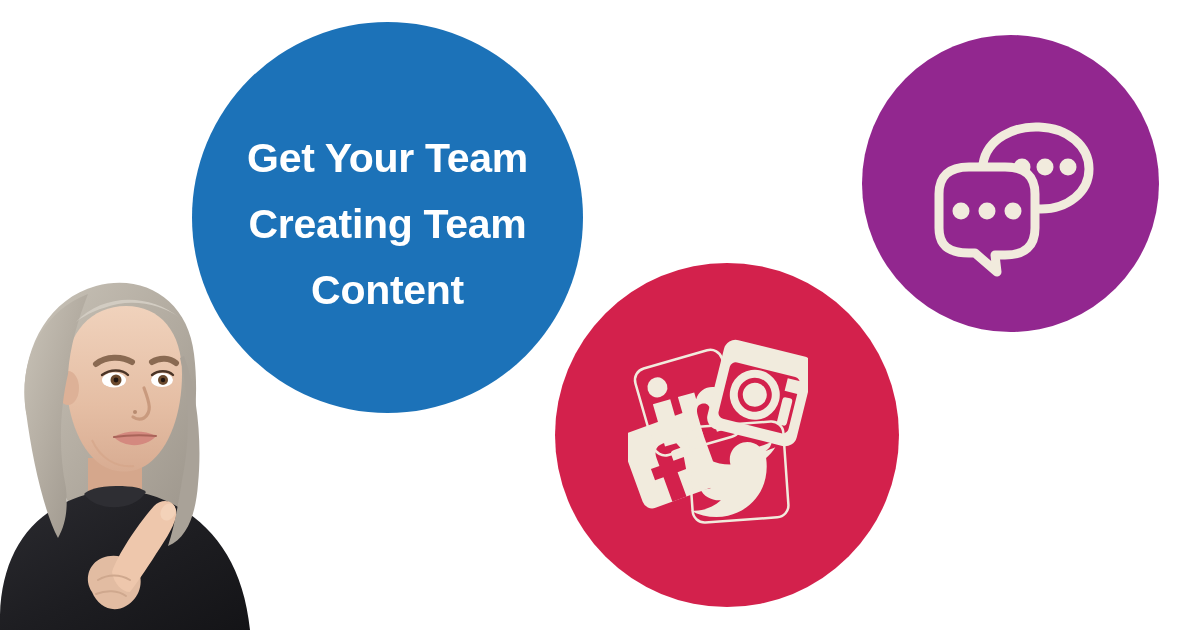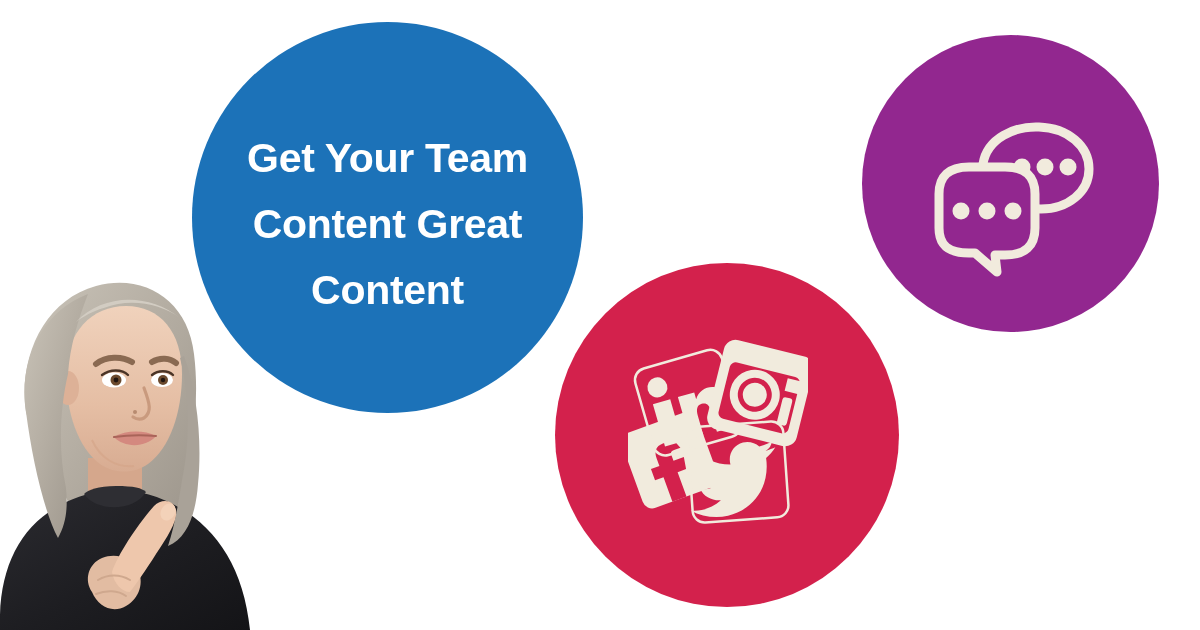--- a/index.html
+++ b/index.html
@@ -89,21 +89,21 @@
   }
 </style>
 </head>
 <body>
 
 <div id="canvas">
 
   <div class="circle" id="blue-circle"></div>
 
   <div id="headline">Get Your Team
-Content Great
+Creating Team
 Content</div>
 
   <div class="circle" id="red-circle"></div>
 
   <div class="circle" id="purple-circle"></div>
 
   <div id="chat-icon">
     <svg viewBox="0 0 180 155" width="180" height="155" aria-hidden="true">
 
       <g fill="none" stroke="#F1EBDD" stroke-width="9" stroke-linecap="round" stroke-linejoin="round">

